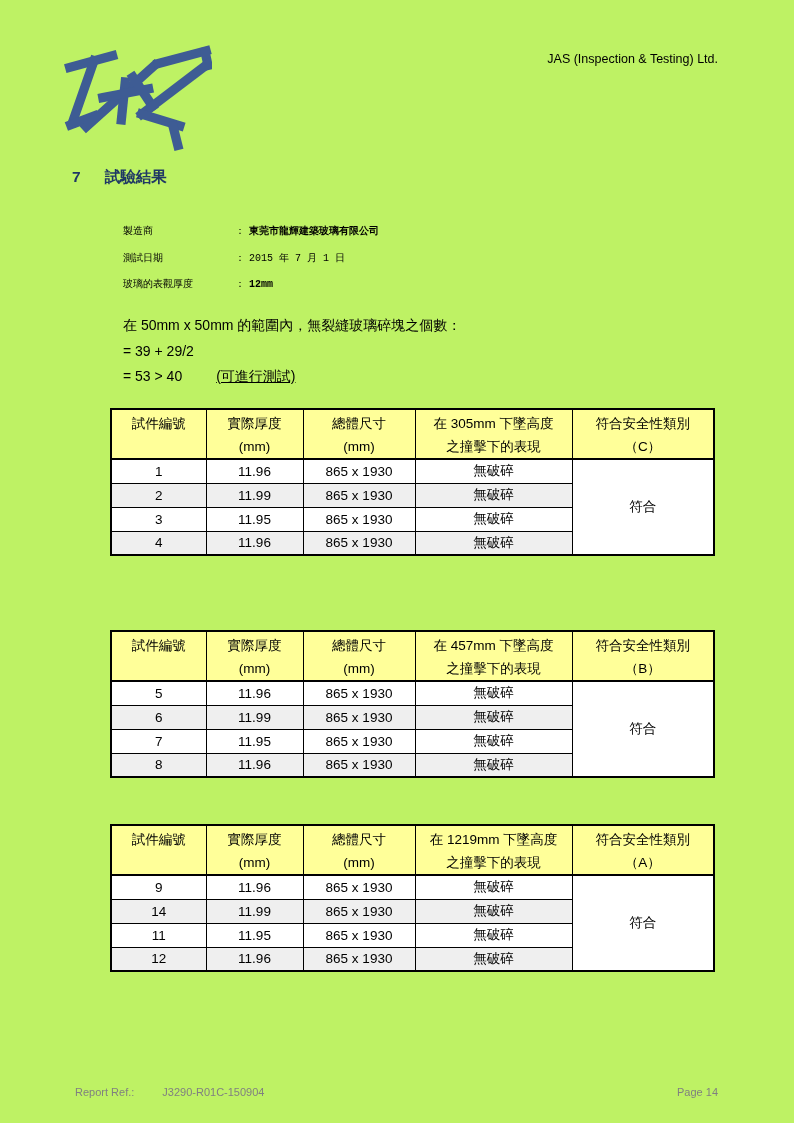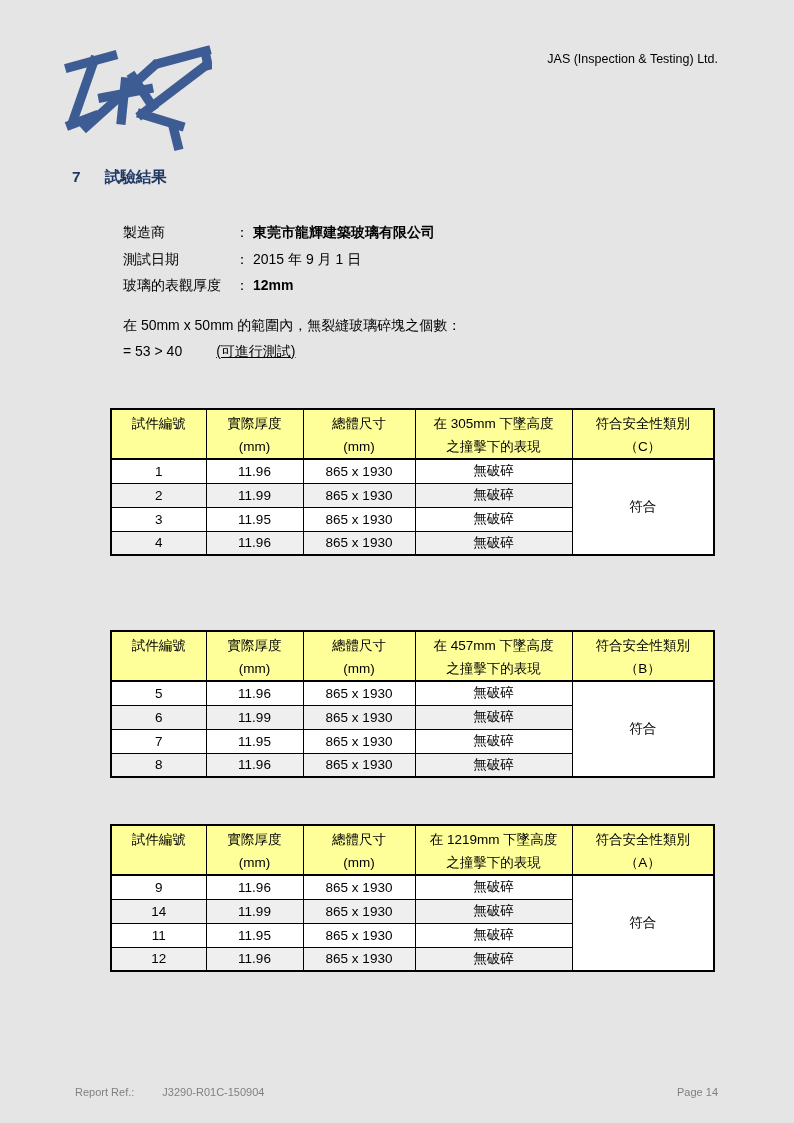--- a/index.html
+++ b/index.html
@@ -6,21 +6,21 @@
   html, body { background: #ffffff; }
   body {
     font-family: "Liberation Sans", "DejaVu Sans", sans-serif;
     color: #000;
   }
   .page {
     position: relative;
     width: 794px;
     height: 1123px;
     margin: 0 auto;
-    background: #e5e5e5;
+    background: #bef264;
     overflow: hidden;
   }
   
   .logo {
     position: absolute;
     left: 56px;
     top: 44px;
     width: 156px;
     height: 112px;
   }
@@ -39,22 +39,23 @@
     color: #1f3864;
     font-weight: bold;
     font-size: 15.5px;
   }
   .section-heading .sec-num { margin-right: 24px; }
   
   .info-block {
     position: absolute;
     top: 219px;
     left: 123px;
-    font-size: 14px;
+    font-size: 10px;
     line-height: 26.5px;
+    font-family: Liberation Mono, monospace;
   }
   .info-row .lbl {
     display: inline-block;
     width: 112px;
   }
   .info-row .sep { margin-right: 4px; }
   .info-row.bold-val .val { font-weight: bold; }
   
   .fragment-block {
     position: absolute;
@@ -149,29 +150,30 @@
 
   <div class="section-heading">
     <span class="sec-num">7</span><span>試驗結果</span>
   </div>
 
   <div class="info-block">
     <div class="info-row bold-val">
       <span class="lbl">製造商</span><span class="sep">：</span><span class="val">東莞市龍輝建築玻璃有限公司</span>
     </div>
     <div class="info-row">
-      <span class="lbl">測試日期</span><span class="sep">：</span><span class="val">2015 年 9 月 1 日</span>
+      <span class="lbl">測試日期</span><span class="sep">：</span><span class="val">2015 年 7 月 1 日</span>
     </div>
     <div class="info-row bold-val">
       <span class="lbl">玻璃的表觀厚度</span><span class="sep">：</span><span class="val">12mm</span>
     </div>
   </div>
 
   <div class="fragment-block">
     <div>在 50mm x 50mm 的範圍內，無裂縫玻璃碎塊之個數：</div>
+    <div>= 39 + 29/2</div>
     <div>
       <span>= 53 &gt; 40</span><span class="note">(可進行測試)</span>
     </div>
   </div>
 
   <div class="tables">
       <table class="rt">
         <colgroup>
           <col style="width: 95px;">
           <col style="width: 97px;">

